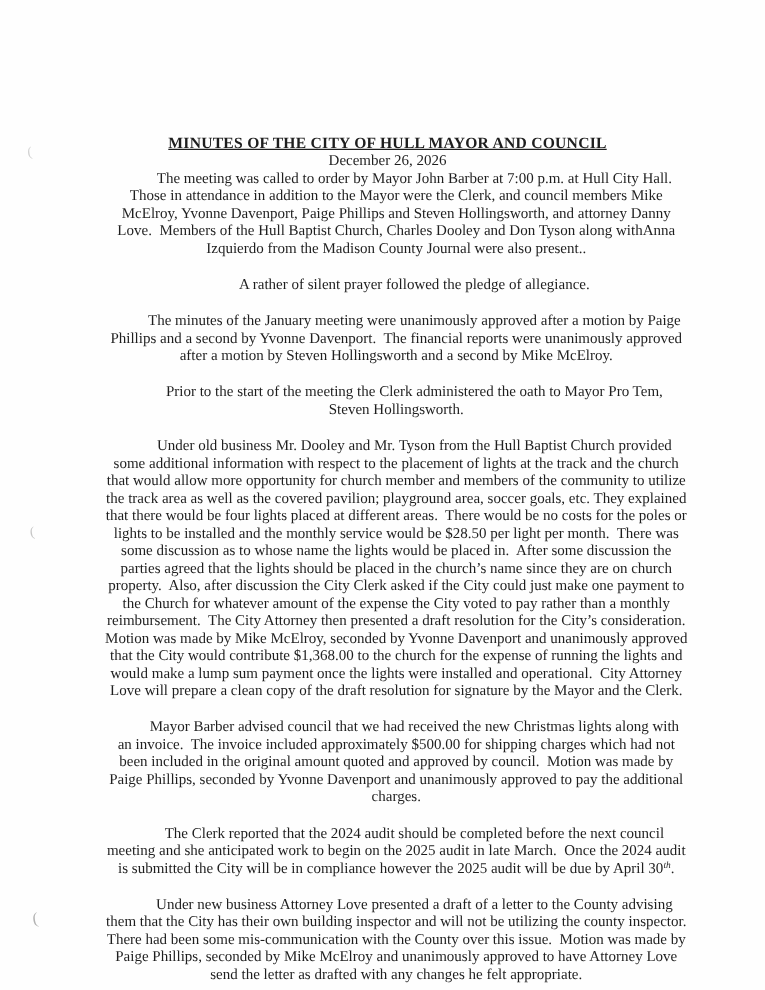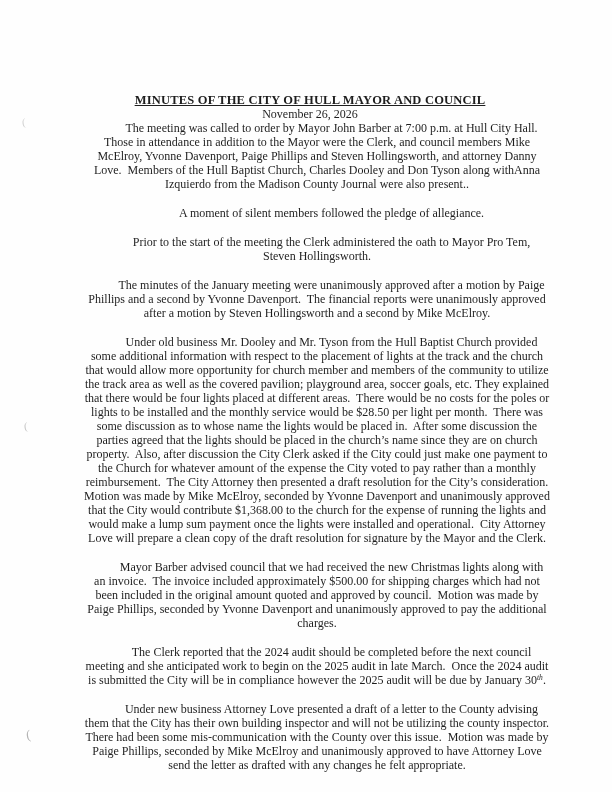--- a/index.html
+++ b/index.html
@@ -10,21 +10,21 @@
     height: 792px;
     margin: 0 auto;
     background: #fefefe;
     overflow: hidden;
     font-family: "Liberation Serif", "DejaVu Serif", serif;
     color: #1e1e1e;
   }
   .content {
     position: absolute;
     left: 77px;
-    top: 93px;
+    top: 107px;
     width: 480px;
   }
   .doc-title {
     width: 466px;
     text-align: center;
     font-size: 12.5px;
     line-height: 14px;
     font-weight: bold;
     letter-spacing: 0.2px;
   }
@@ -70,36 +70,36 @@
   <span class="scan-mark m1">(</span>
   <span class="scan-mark m2">(</span>
   <span class="scan-mark m3">(</span>
 
   <div class="content">
 
     <div class="doc-title">
       <span>MINUTES OF THE CITY OF HULL MAYOR AND COUNCIL</span>
     </div>
 
-    <div class="doc-date">November 26, 2026</div>
+    <div class="doc-date">December 26, 2026</div>
 
     <p class="para" style="margin-top:0;">The meeting was called to order by Mayor John Barber at 7:00 p.m. at Hull City Hall.
 Those in attendance in addition to the Mayor were the Clerk, and council members Mike
 McElroy, Yvonne Davenport, Paige Phillips and Steven Hollingsworth, and attorney Danny
 Love.  Members of the Hull Baptist Church, Charles Dooley and Don Tyson along withAnna
 Izquierdo from the Madison County Journal were also present..</p>
 
-    <p class="para">A moment of silent members followed the pledge of allegiance.</p>
-
-    <p class="para">Prior to the start of the meeting the Clerk administered the oath to Mayor Pro Tem,
-Steven Hollingsworth.</p>
+    <p class="para">A rather of silent prayer followed the pledge of allegiance.</p>
 
     <p class="para">The minutes of the January meeting were unanimously approved after a motion by Paige
 Phillips and a second by Yvonne Davenport.  The financial reports were unanimously approved
 after a motion by Steven Hollingsworth and a second by Mike McElroy.</p>
+
+    <p class="para">Prior to the start of the meeting the Clerk administered the oath to Mayor Pro Tem,
+Steven Hollingsworth.</p>
 
     <p class="para">Under old business Mr. Dooley and Mr. Tyson from the Hull Baptist Church provided
 some additional information with respect to the placement of lights at the track and the church
 that would allow more opportunity for church member and members of the community to utilize
 the track area as well as the covered pavilion; playground area, soccer goals, etc. They explained
 that there would be four lights placed at different areas.  There would be no costs for the poles or
 lights to be installed and the monthly service would be $28.50 per light per month.  There was
 some discussion as to whose name the lights would be placed in.  After some discussion the
 parties agreed that the lights should be placed in the church’s name since they are on church
 property.  Also, after discussion the City Clerk asked if the City could just make one payment to
@@ -111,21 +111,21 @@
 Love will prepare a clean copy of the draft resolution for signature by the Mayor and the Clerk.</p>
 
     <p class="para">Mayor Barber advised council that we had received the new Christmas lights along with
 an invoice.  The invoice included approximately $500.00 for shipping charges which had not
 been included in the original amount quoted and approved by council.  Motion was made by
 Paige Phillips, seconded by Yvonne Davenport and unanimously approved to pay the additional
 charges.</p>
 
     <p class="para"><span>The Clerk reported that the 2024 audit should be completed before the next council
 meeting and she anticipated work to begin on the 2025 audit in late March.  Once the 2024 audit
-is submitted the City will be in compliance however the 2025 audit will be due by January 30</span><sup>th</sup><span>.</span></p>
+is submitted the City will be in compliance however the 2025 audit will be due by April 30</span><sup>th</sup><span>.</span></p>
 
     <p class="para">Under new business Attorney Love presented a draft of a letter to the County advising
 them that the City has their own building inspector and will not be utilizing the county inspector.
 There had been some mis-communication with the County over this issue.  Motion was made by
 Paige Phillips, seconded by Mike McElroy and unanimously approved to have Attorney Love
 send the letter as drafted with any changes he felt appropriate.</p>
 
   </div>
 </div>
 

